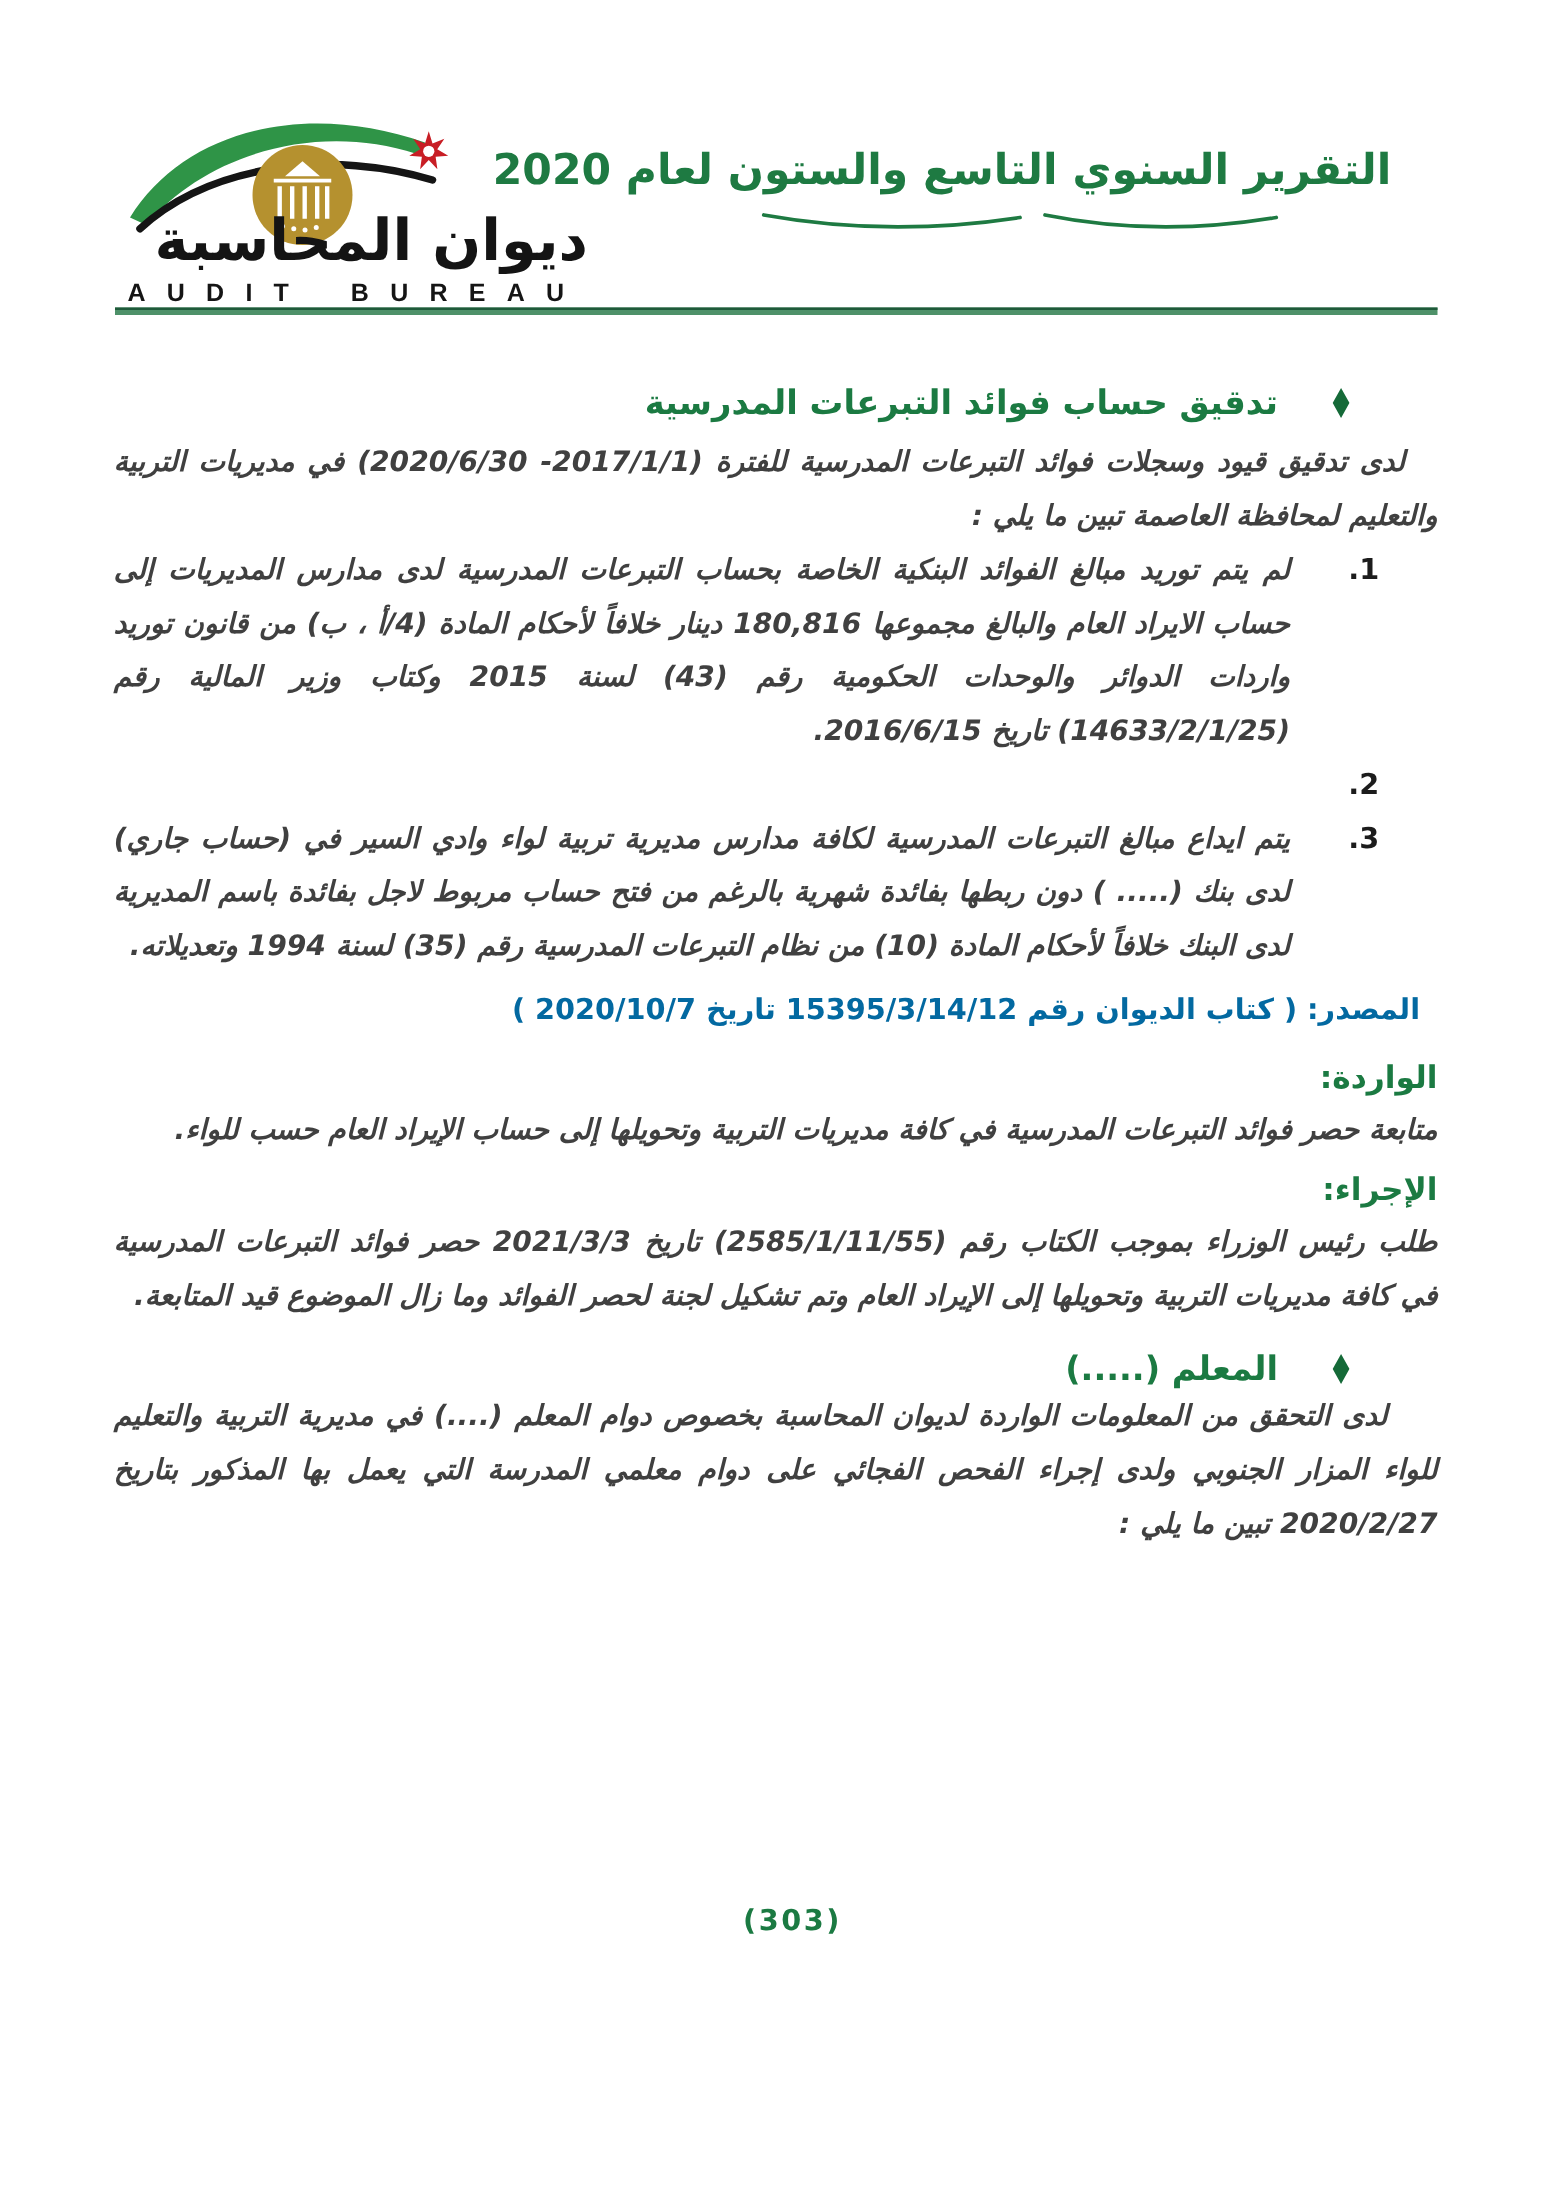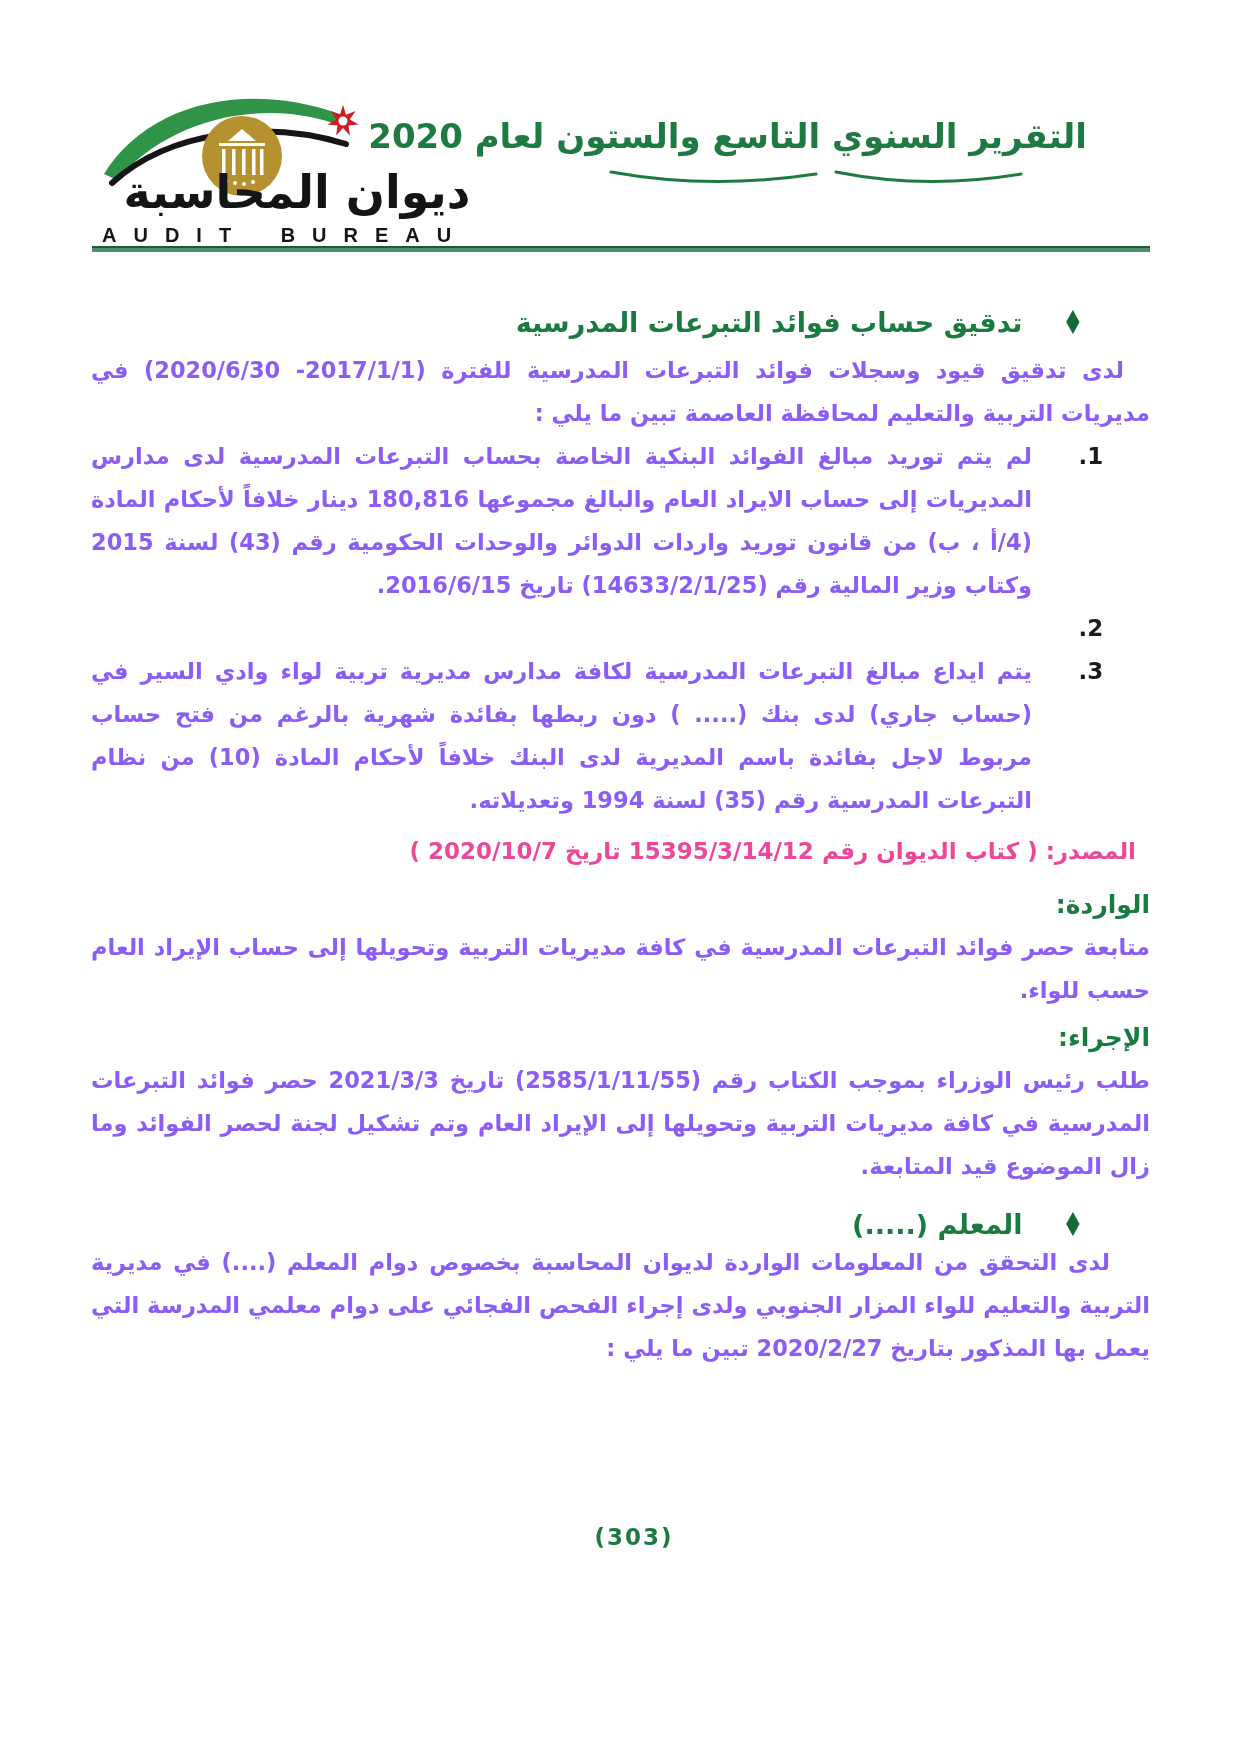--- a/index.html
+++ b/index.html
@@ -16,21 +16,21 @@
   .hdr{position:relative;height:252px;direction:ltr;}
   .logo{position:absolute;left:92px;top:64px;width:400px;}
   .logo svg{display:block;}
   .logo-latin{
     margin-top:2px;padding-left:10px;
     font-family:"Liberation Sans",sans-serif;
     font-size:20px;font-weight:600;color:#151515;
     letter-spacing:17px;word-spacing:10px;white-space:nowrap;
   }
   .report-title{
-    position:absolute;right:154px;top:116px;
+    position:absolute;right:128px;top:116px;
     direction:rtl;
     color:#1e7a42;font-size:34px;font-weight:bold;
     white-space:nowrap;
   }
   .title-swoosh{position:absolute;right:210px;top:166px;}
   .hdr-rule{
     position:absolute;left:92px;right:91px;bottom:0;
     height:4px;background:#4e9169;border-top:2px solid #1e5a3a;
   }
   
@@ -46,34 +46,34 @@
     color:#1b7a42;font-size:27px;font-weight:bold;
   }
   .sec-head.second{margin-top:20px;}
   .diamond{
     display:inline-block;font-size:33px;line-height:1;
     transform:scaleX(.72);color:#156a38;
   }
   p{margin:0;}
   .btxt{
     font-size:22.5px;line-height:43px;font-weight:700;
-    text-align:justify;color:#8b5cf6;
+    text-align:justify;color:#404040;font-style:italic;
   }
   .intro{margin-top:10px;text-indent:26px;}
   .olist{margin:0;}
   .item{display:flex;}
   .num{
     flex:0 0 118px;
     font-size:23px;line-height:43px;font-weight:700;
     text-align:center;
   }
   .itxt{flex:1;}
   .source{
     margin:8px 14px 0 0;
-    color:#ec4899;font-size:23px;line-height:43px;font-weight:bold;
+    color:#0369a1;font-size:23px;line-height:43px;font-weight:bold;
   }
   .sub-head{
     margin:10px 0 0;
     color:#1b7a42;font-size:25px;line-height:43px;font-weight:bold;
   }
   .indent40{text-indent:40px;}
   .gap-top{margin-top:4px;}
   
   .page-number{
     position:absolute;left:0;right:0;top:1524px;

